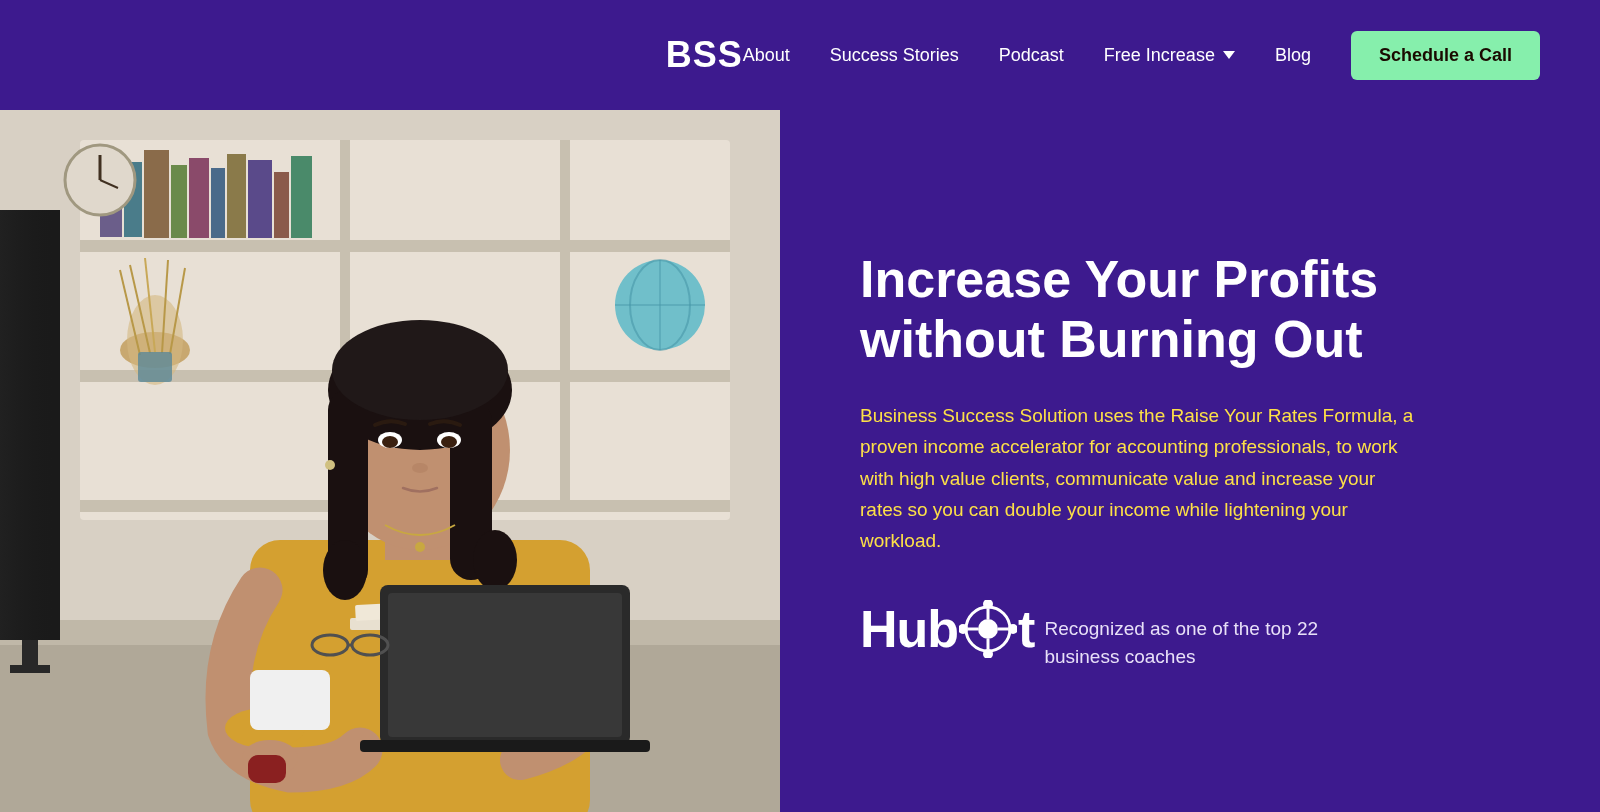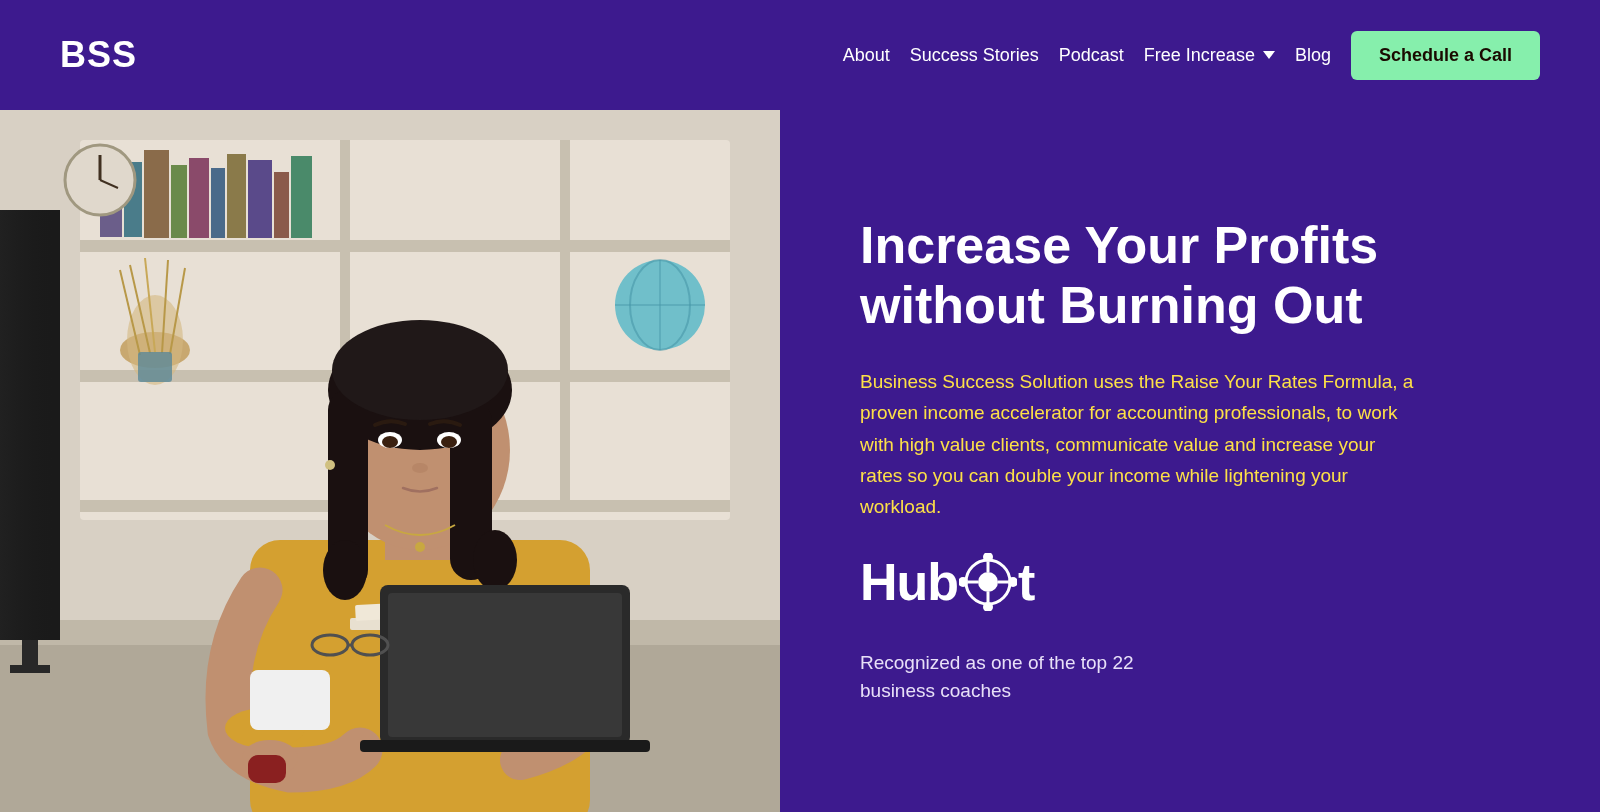--- a/index.html
+++ b/index.html
@@ -4,33 +4,33 @@
   <style>
     * { margin: 0; padding: 0; box-sizing: border-box; }
     body { font-family: 'Arial', sans-serif; width: 1600px; height: 812px; overflow: hidden; }
 
     
     header {
       background-color: #3d1a8e;
       height: 110px;
       display: flex;
       align-items: center;
-      justify-content: space-between;
+      justify-content: flex-end;
       padding: 16px 60px;
     }
     .logo {
       color: #ffffff;
       font-size: 36px;
       font-weight: 900;
       letter-spacing: 1px;
     }
     nav {
       display: flex;
       align-items: center;
-      gap: 20px;
+      gap: 40px;
     }
     nav a {
       color: #ffffff;
       text-decoration: none;
       font-size: 18px;
       font-weight: 400;
       white-space: nowrap;
     }
     .free-resources-link {
       display: flex;
@@ -92,21 +92,21 @@
       line-height: 1.15;
     }
     .hero-description {
       color: #fde047;
       font-size: 19px;
       line-height: 1.65;
       max-width: 560px;
     }
     .hubspot-section {
       display: flex;
-      flex-direction: column;
+      flex-direction: row;
       gap: 10px;
     }
     .hubspot-logo {
       display: flex;
       align-items: center;
       gap: 0;
     }
     .hubspot-text {
       color: #ffffff;
       font-size: 52px;

